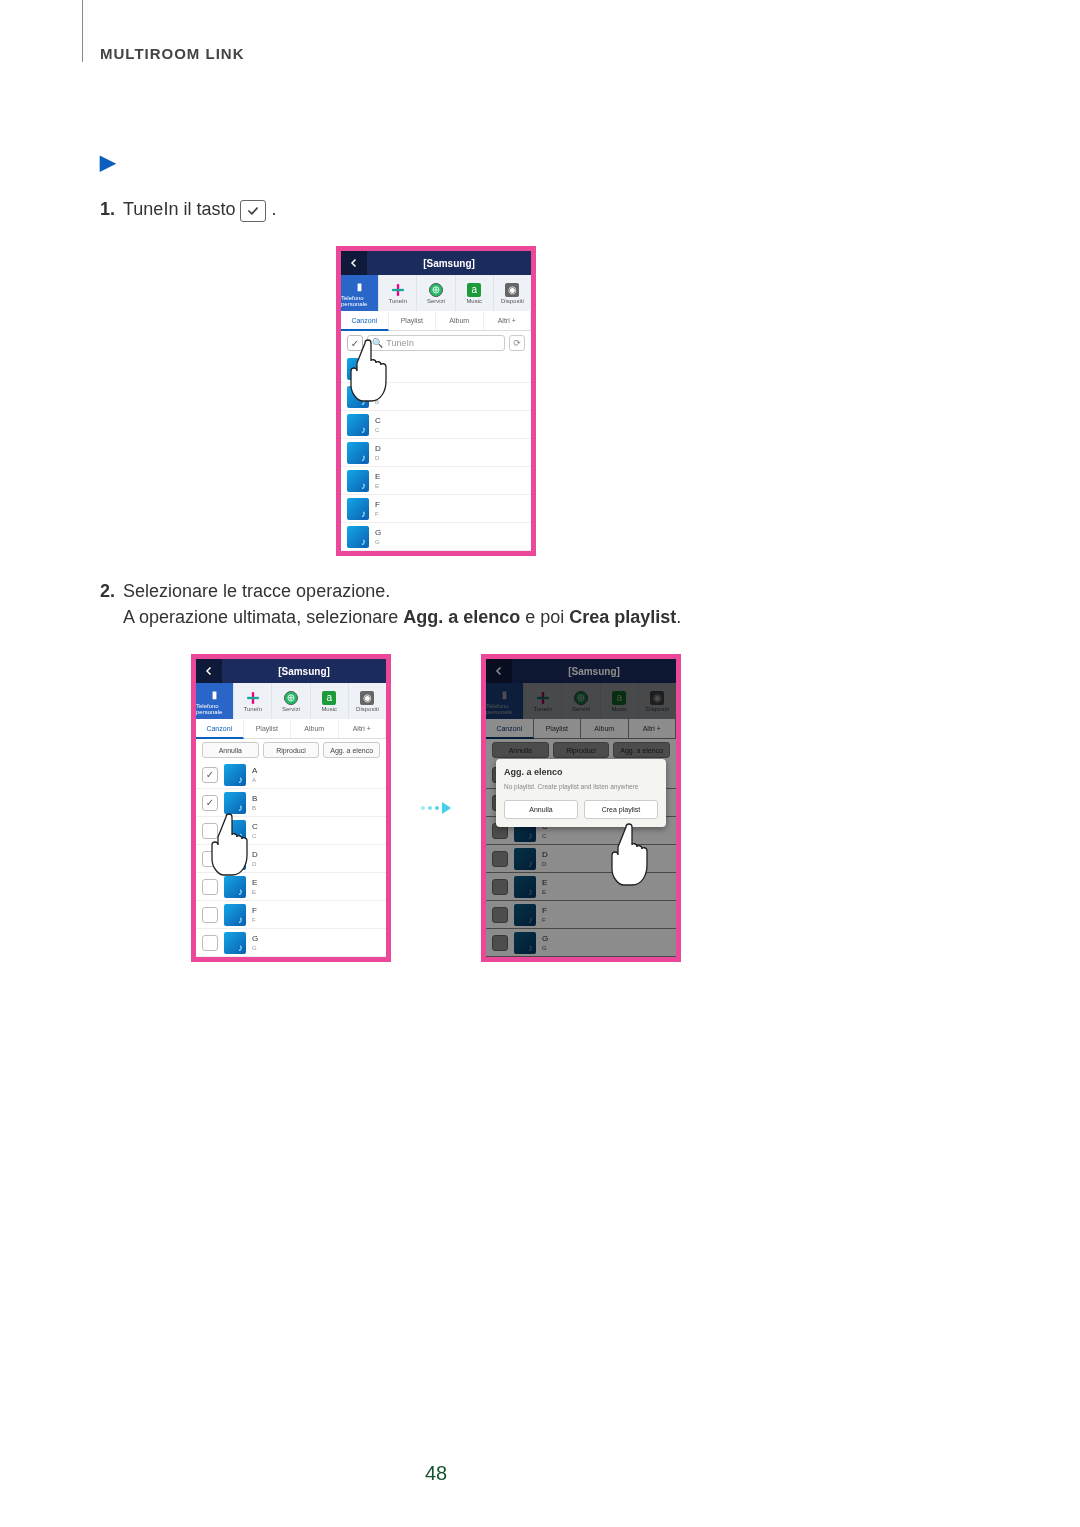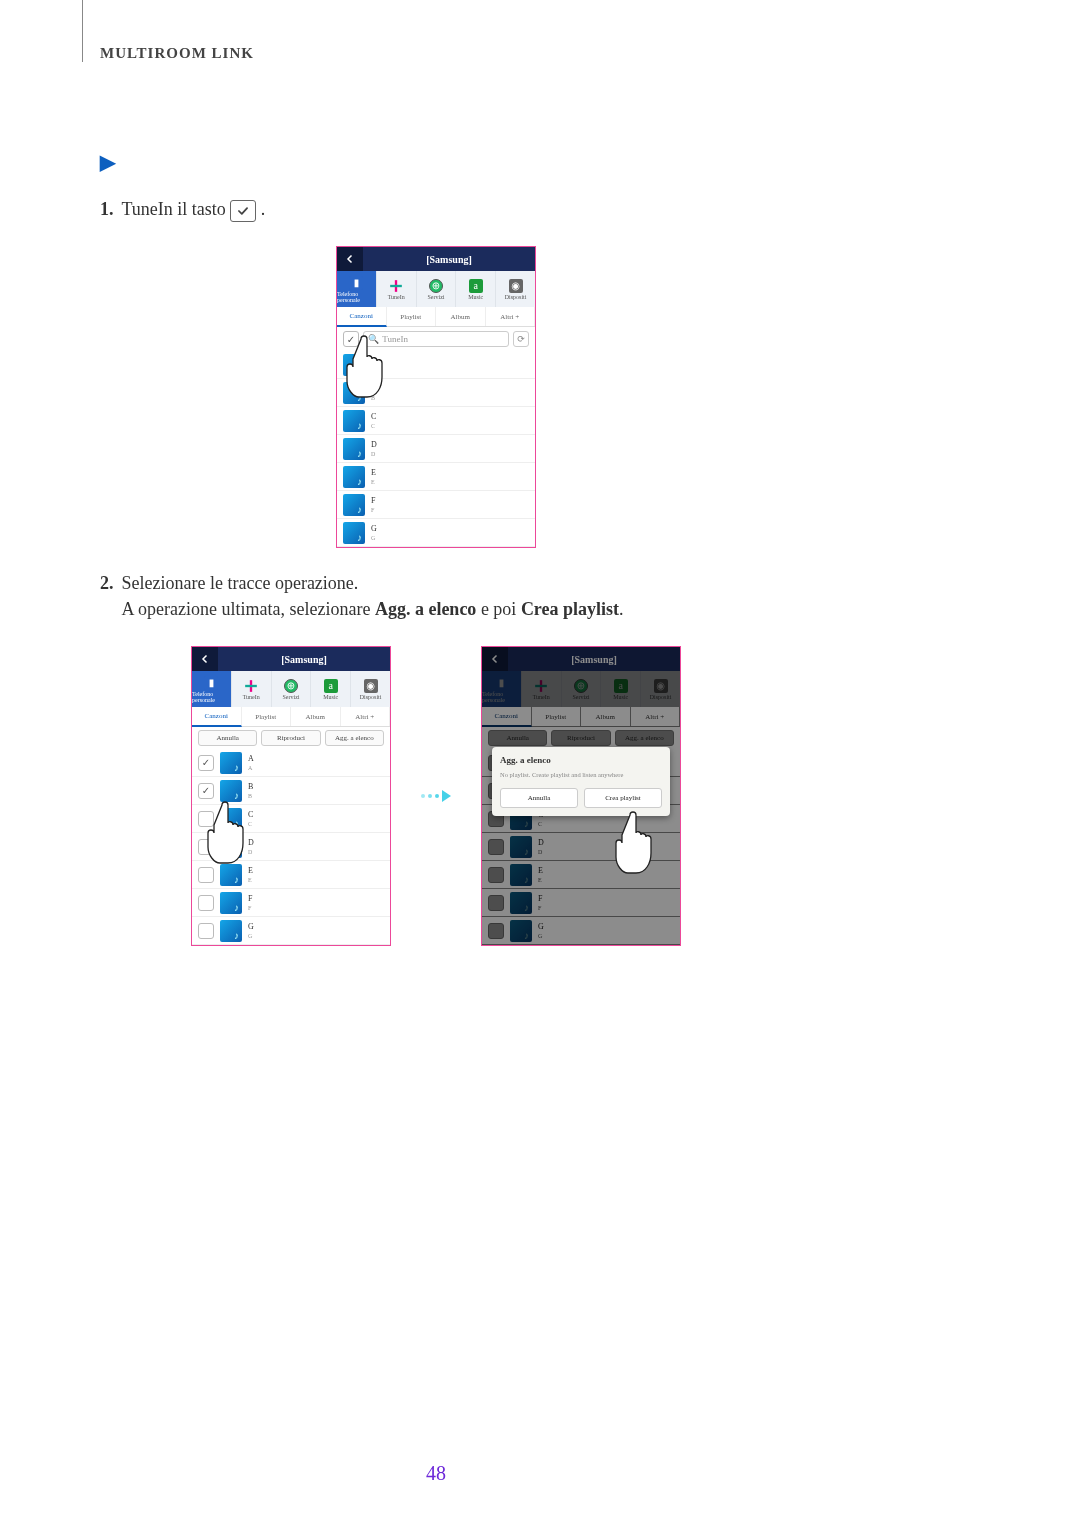--- a/index.html
+++ b/index.html
@@ -1,28 +1,28 @@
 <!DOCTYPE html>
 <html><head>
 <meta charset="utf-8">
 <style>
   * { box-sizing: border-box; margin: 0; padding: 0; }
   html, body { width: 1080px; height: 1527px; background: #fff; font-family: Arial, Helvetica, sans-serif; color: #222; }
-  .page { position: relative; width: 872px; height: 1527px; padding: 50px 100px 28px 100px; font-family: Liberation Serif, serif; }
+  .page { position: relative; width: 872px; height: 1527px; padding: 50px 100px 28px 100px; }
   .rule { position: absolute; left: 82px; top: 0; width: 1px; height: 62px; background: #888; }
   .header-label { position: absolute; left: 100px; top: 45px; font-size: 15px; letter-spacing: 1px; font-weight: 600; color: #444; }
   .title-row { margin-top: 100px; display: flex; align-items: center; gap: 6px; }
   .title-caret { color: #0d5fbf; font-size: 20px; font-weight: 900; }
   .title-text { color: #0d5fbf; font-size: 30px; font-weight: 700; }
   .step { margin-top: 22px; font-size: 18px; line-height: 1.45; color: #333; display: flex; gap: 8px; }
   .step-num { font-weight: 700; }
   .step-body { flex: 1; }
   .inline-icon { display: inline-flex; align-items: center; justify-content: center; width: 26px; height: 22px; border: 1px solid #666; border-radius: 3px; vertical-align: -3px; font-size: 14px; color: #333; }
   .screens-row { display: flex; justify-content: center; align-items: center; gap: 30px; margin-top: 24px; }
-  .phone { width: 200px; border: 1px solid #ec4899; background: #fff; font-size: 9px; position: relative; }
+  .phone { width: 200px; border: 5px solid #ec4899; background: #fff; font-size: 9px; position: relative; }
   .phone.dim .pbody { filter: brightness(0.55); }
   .phone-header { background: #1b2b5c; color: #fff; display: flex; align-items: center; height: 24px; position: relative; }
   .back-btn { width: 26px; height: 24px; background: #0f1a3a; display: flex; align-items: center; justify-content: center; color: #fff; font-size: 14px; }
   .ph-title { flex: 1; text-align: center; font-weight: 600; font-size: 10px; }
   .src-row { display: flex; height: 36px; background: #eef2f7; }
   .src { flex: 1; display: flex; flex-direction: column; align-items: center; justify-content: center; gap: 1px; border-right: 1px solid #dfe4ea; font-size: 6px; color: #555; }
   .src:last-child { border-right: none; }
   .src.active { background: #2a66c8; color: #fff; }
   .src .ico { width: 14px; height: 14px; border-radius: 2px; display: flex; align-items: center; justify-content: center; font-size: 10px; }
   .ico.phone-i { background: #2a66c8; color: #fff; }
@@ -53,21 +53,21 @@
   .dots-arrow .d { width: 4px; height: 4px; border-radius: 50%; background: #44d1e8; opacity: 0.5; }
   .dots-arrow .d.o2 { opacity: 0.7; }
   .dots-arrow .d.o3 { opacity: 0.9; }
   .dots-arrow .tri { width: 0; height: 0; border-left: 9px solid #44d1e8; border-top: 6px solid transparent; border-bottom: 6px solid transparent; }
   .modal-wrap { position: absolute; inset: 0; background: rgba(0,0,0,0.45); }
   .modal { position: absolute; left: 10px; right: 10px; top: 100px; background: #f4f4f0; border-radius: 4px; box-shadow: 0 2px 6px rgba(0,0,0,0.4); padding: 8px; font-size: 8px; }
   .modal h4 { font-size: 9px; margin-bottom: 6px; color: #333; font-weight: 600; }
   .modal p { font-size: 6.5px; color: #888; margin-bottom: 8px; line-height: 1.3; }
   .modal-btns { display: flex; gap: 6px; }
   .mbtn { flex: 1; border: 1px solid #ccc; border-radius: 3px; text-align: center; padding: 5px 0; font-size: 7px; background: #fff; }
-  .page-num { position: absolute; bottom: 42px; left: 0; right: 0; text-align: center; font-size: 20px; color: #6d28d9; }
+  .page-num { position: absolute; bottom: 42px; left: 0; right: 0; text-align: center; font-size: 20px; color: #14532d; }
   .eol { color: #333; }
 </style>
 </head>
 <body>
 
 <div class="page">
   <div class="rule"></div>
   <div class="header-label">MULTIROOM LINK</div>
 
   <div class="title-row">

